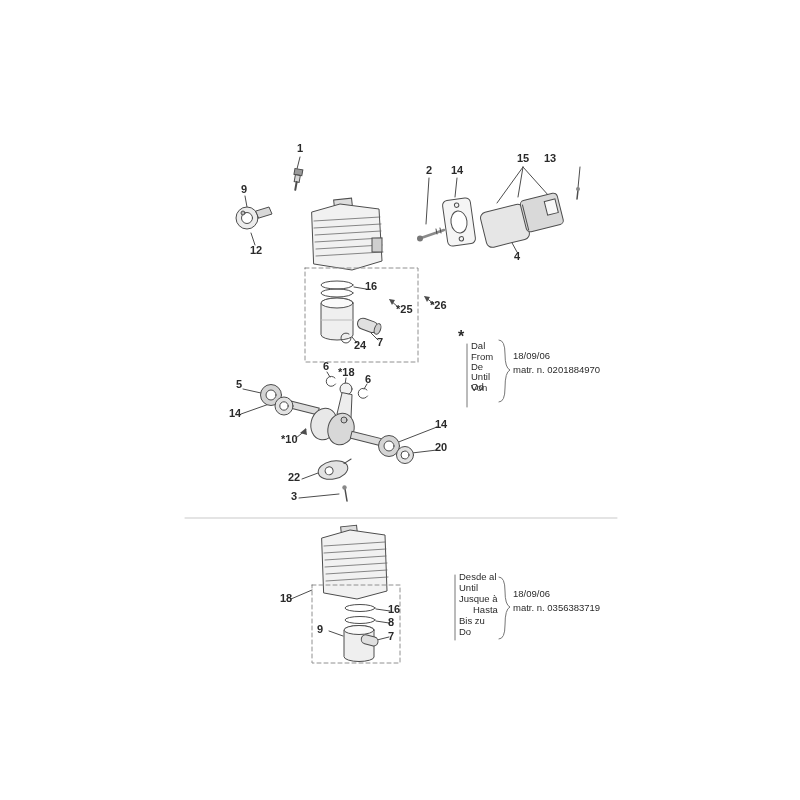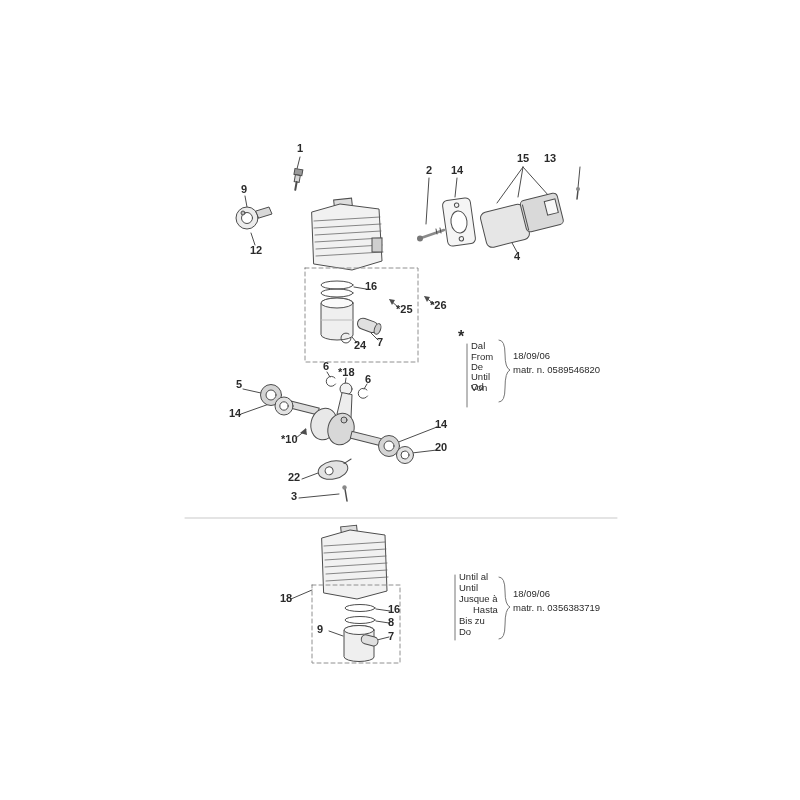--- a/index.html
+++ b/index.html
@@ -243,25 +243,25 @@
 
   <div>
     <span class="star-marker" style="left:458px;top:329px">*</span>
     <span class="note-word" style="left:471px;top:341px">Dal</span>
     <span class="note-word" style="left:471px;top:352px">From</span>
     <span class="note-word" style="left:471px;top:362px">De</span>
     <span class="note-word" style="left:471px;top:372px">Until</span>
     <span class="note-word" style="left:471px;top:383px">Von</span>
     <span class="note-word" style="left:471px;top:382px">Od</span>
     <span class="note-date" style="left:513px;top:351px">18/09/06</span>
-    <span class="note-serial" style="left:513px;top:365px">matr. n. 0589546820</span>
+    <span class="note-serial" style="left:513px;top:365px">matr. n. 0201884970</span>
   </div>
 
   <div>
-    <span class="note-word" style="left:459px;top:572px">Until al</span>
+    <span class="note-word" style="left:459px;top:572px">Desde al</span>
     <span class="note-word" style="left:459px;top:583px">Until</span>
     <span class="note-word" style="left:459px;top:594px">Jusque à</span>
     <span class="note-word" style="left:473px;top:605px">Hasta</span>
     <span class="note-word" style="left:459px;top:616px">Bis zu</span>
     <span class="note-word" style="left:459px;top:627px">Do</span>
     <span class="note-date" style="left:513px;top:589px">18/09/06</span>
     <span class="note-serial" style="left:513px;top:603px">matr. n. 0356383719</span>
   </div>
 
 </div>

